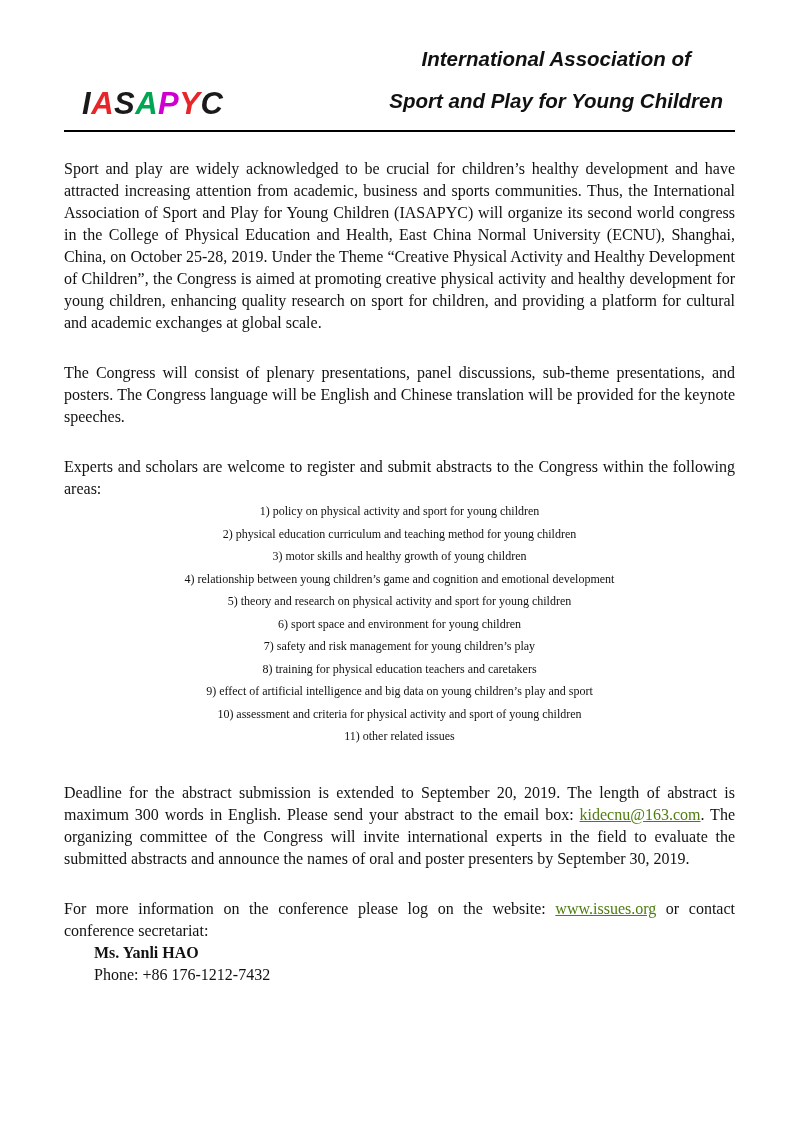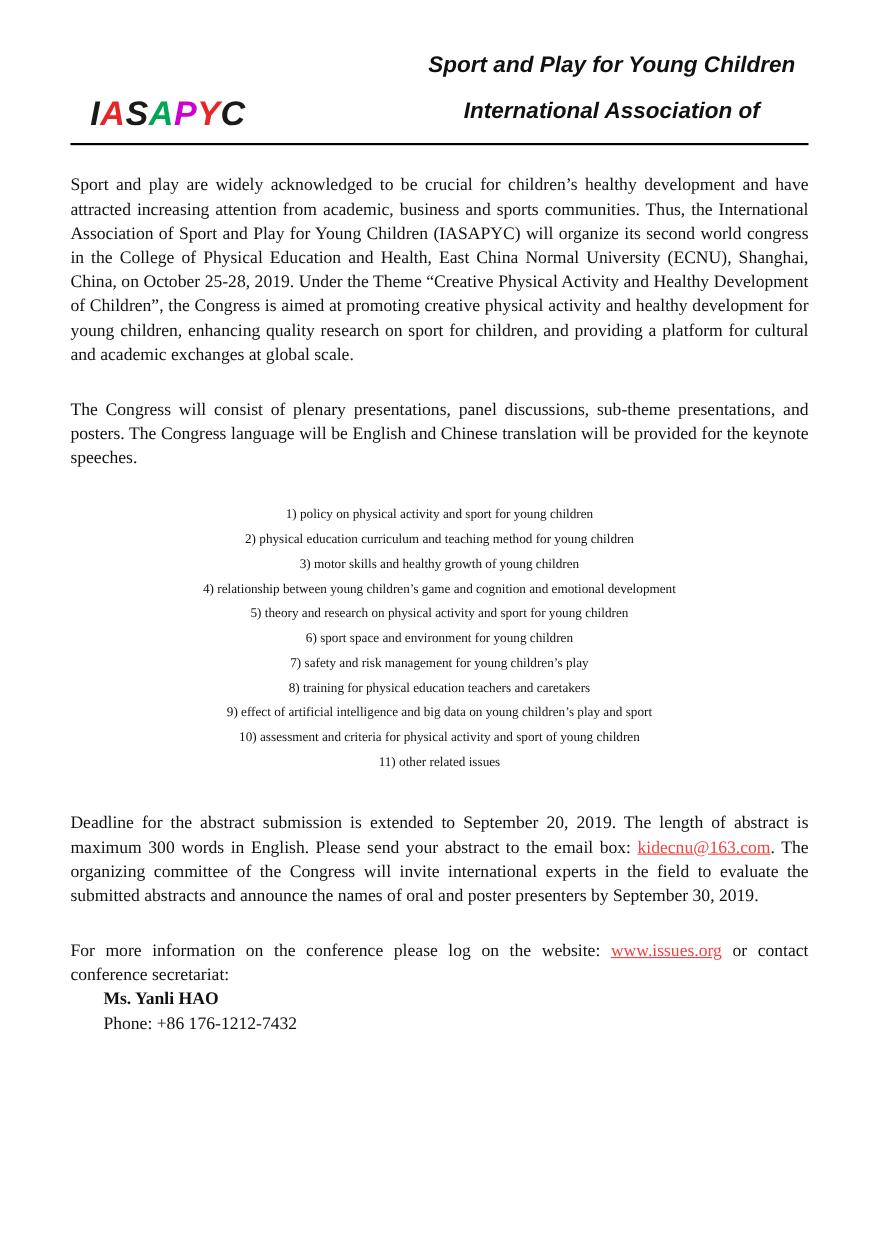--- a/index.html
+++ b/index.html
@@ -73,21 +73,21 @@
   }
   p.para.tight { margin-bottom: 0; }
   .topic-list { margin-bottom: 34px; }
   .topic-item {
     font-size: 12px;
     line-height: 22.5px;
     text-align: center;
   }
   .bold { font-weight: normal; margin-top: 20px; }
   a.doc-link {
-    color: #ef4444;
+    color: #4d7c0f;
     text-decoration: underline;
     cursor: pointer;
   }
   .contact-block { margin-top: 0; }
   .contact-line {
     font-size: 16px;
     line-height: 22px;
     padding-left: 30px;
   }
   .contact-line.name { font-weight: bold; }
@@ -95,32 +95,33 @@
 </head>
 <body>
 
 <div class="page">
 
   <div class="header">
     <div class="logo">
       <span style="color:#1a1a1a">I</span><span style="color:#e8262a">A</span><span style="color:#1a1a1a">S</span><span style="color:#00a651">A</span><span style="color:#cf00cf">P</span><span style="color:#e8262a">Y</span><span style="color:#1a1a1a">C</span>
     </div>
     <div class="org-name">
+      <div>International Association of</div>
       <div>Sport and Play for Young Children</div>
-      <div>International Association of</div>
     </div>
   </div>
 
 
   <div class="body-text">
 
     <p class="para">Sport and play are widely acknowledged to be crucial for children’s healthy development and have attracted increasing attention from academic, business and sports communities. Thus, the International Association of Sport and Play for Young Children (IASAPYC) will organize its second world congress in the College of Physical Education and Health, East China Normal University (ECNU), Shanghai, China, on October 25-28, 2019. Under the Theme “Creative Physical Activity and Healthy Development of Children”, the Congress is aimed at promoting creative physical activity and healthy development for young children, enhancing quality research on sport for children, and providing a platform for cultural and academic exchanges at global scale.</p>
 
     <p class="para">The Congress will consist of plenary presentations, panel discussions, sub-theme presentations, and posters. The Congress language will be English and Chinese translation will be provided for the keynote speeches.</p>
 
+    <p class="para tight">Experts and scholars are welcome to register and submit abstracts to the Congress within the following areas:</p>
 
     <div class="topic-list">
       <div class="topic-item">1) policy on physical activity and sport for young children</div>
       <div class="topic-item">2) physical education curriculum and teaching method for young children</div>
       <div class="topic-item">3) motor skills and healthy growth of young children</div>
       <div class="topic-item">4) relationship between young children’s game and cognition and emotional development</div>
       <div class="topic-item">5) theory and research on physical activity and sport for young children</div>
       <div class="topic-item">6) sport space and environment for young children</div>
       <div class="topic-item">7) safety and risk management for young children’s play</div>
       <div class="topic-item">8) training for physical education teachers and caretakers</div>

